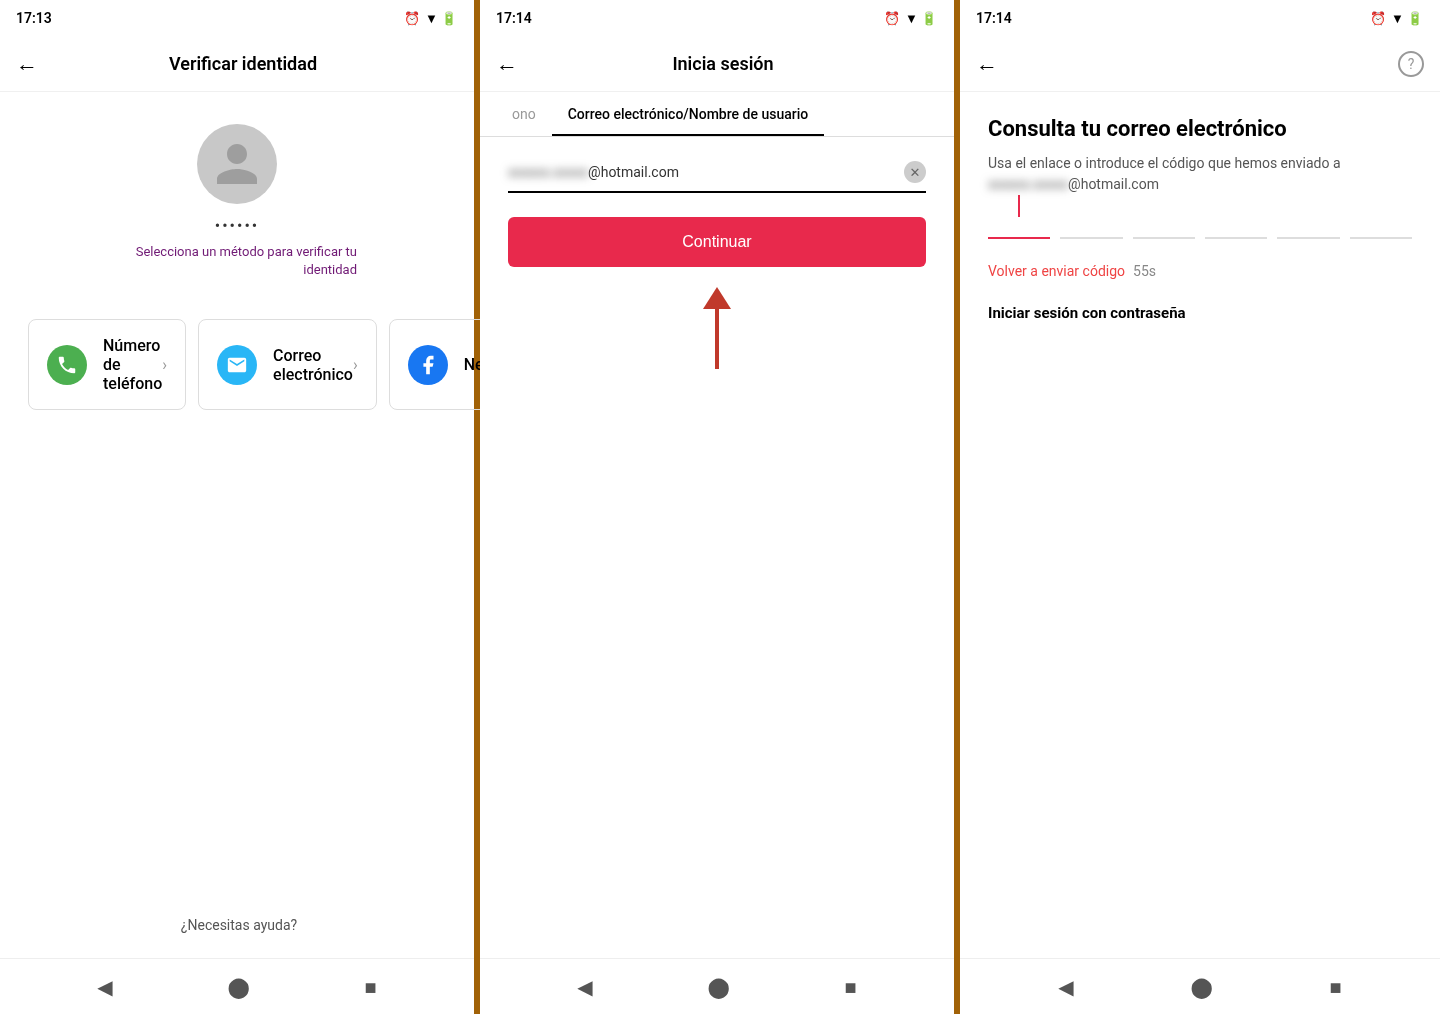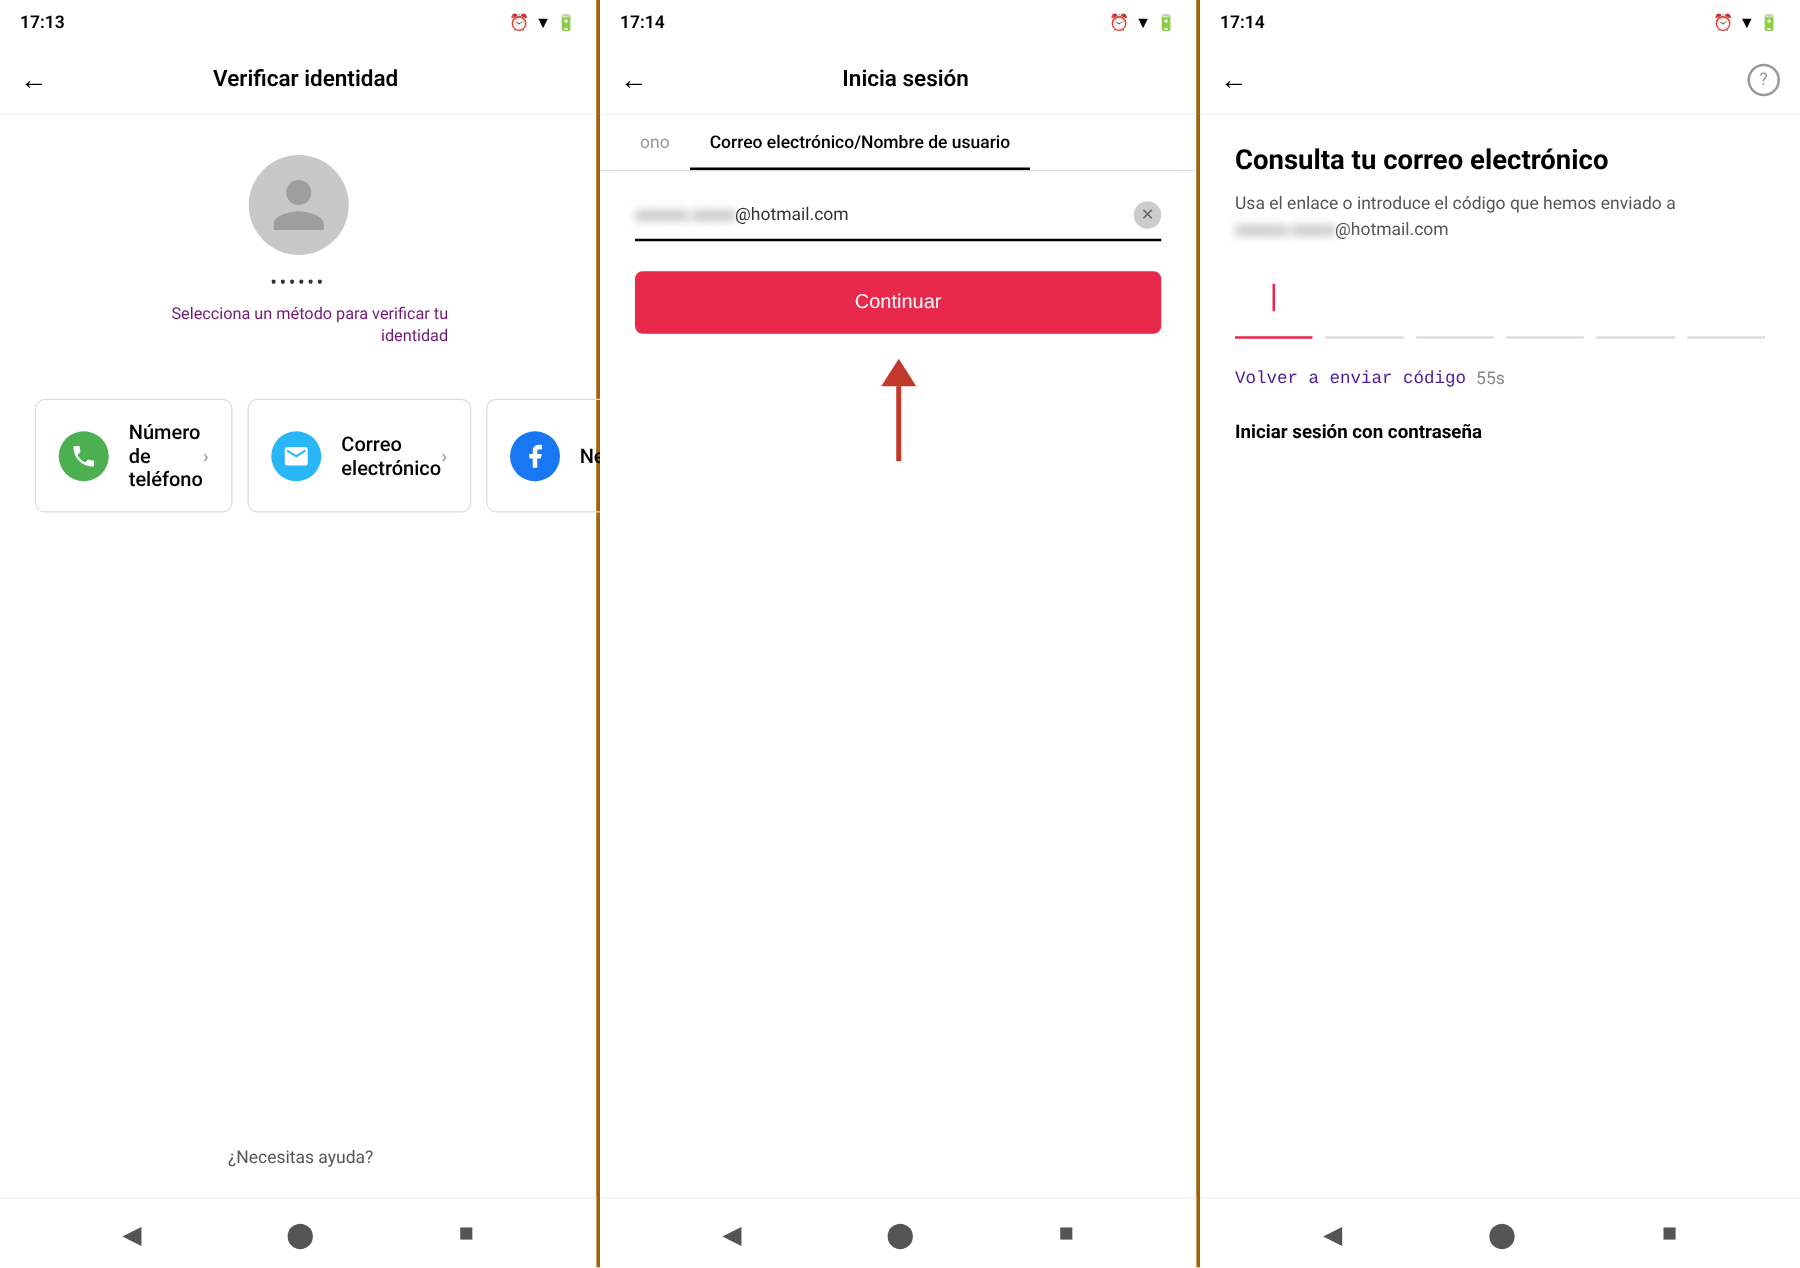--- a/index.html
+++ b/index.html
@@ -10,21 +10,21 @@
       font-family: -apple-system, BlinkMacSystemFont, 'Roboto', sans-serif;
       background: #fff;
       overflow: hidden;
     }
 
     
     .phone-panel {
       width: 480px;
       height: 1014px;
       background: #fff;
-      border-right: 3px solid #a16207;
+      border-right: 6px solid #a16207;
       display: flex;
       flex-direction: column;
       position: relative;
     }
 
     
     .status-bar {
       display: flex;
       justify-content: space-between;
       align-items: center;
@@ -282,21 +282,20 @@
     .verify-title {
       font-size: 22px;
       font-weight: 700;
       color: #000;
       margin-bottom: 12px;
     }
     .verify-desc {
       font-size: 14px;
       color: #555;
       line-height: 1.5;
-      margin-bottom: 32px;
     }
     .blurred-email-inline {
       filter: blur(4px);
       display: inline;
     }
 
     .code-inputs {
       display: flex;
       gap: 10px;
       margin-bottom: 24px;
@@ -324,22 +323,21 @@
     @keyframes blink { 0%,100%{opacity:1} 50%{opacity:0} }
 
     .resend-row {
       display: flex;
       gap: 8px;
       align-items: center;
       margin-bottom: 24px;
     }
     .resend-text {
       font-size: 14px;
-      color: #4c1d95;
-      font-family: Liberation Mono, monospace;
+      color: #ef4444;
     }
     .resend-timer {
       font-size: 14px;
       color: #888;
     }
 
     .password-login {
       font-size: 15px;
       font-weight: 700;
       color: #000;

